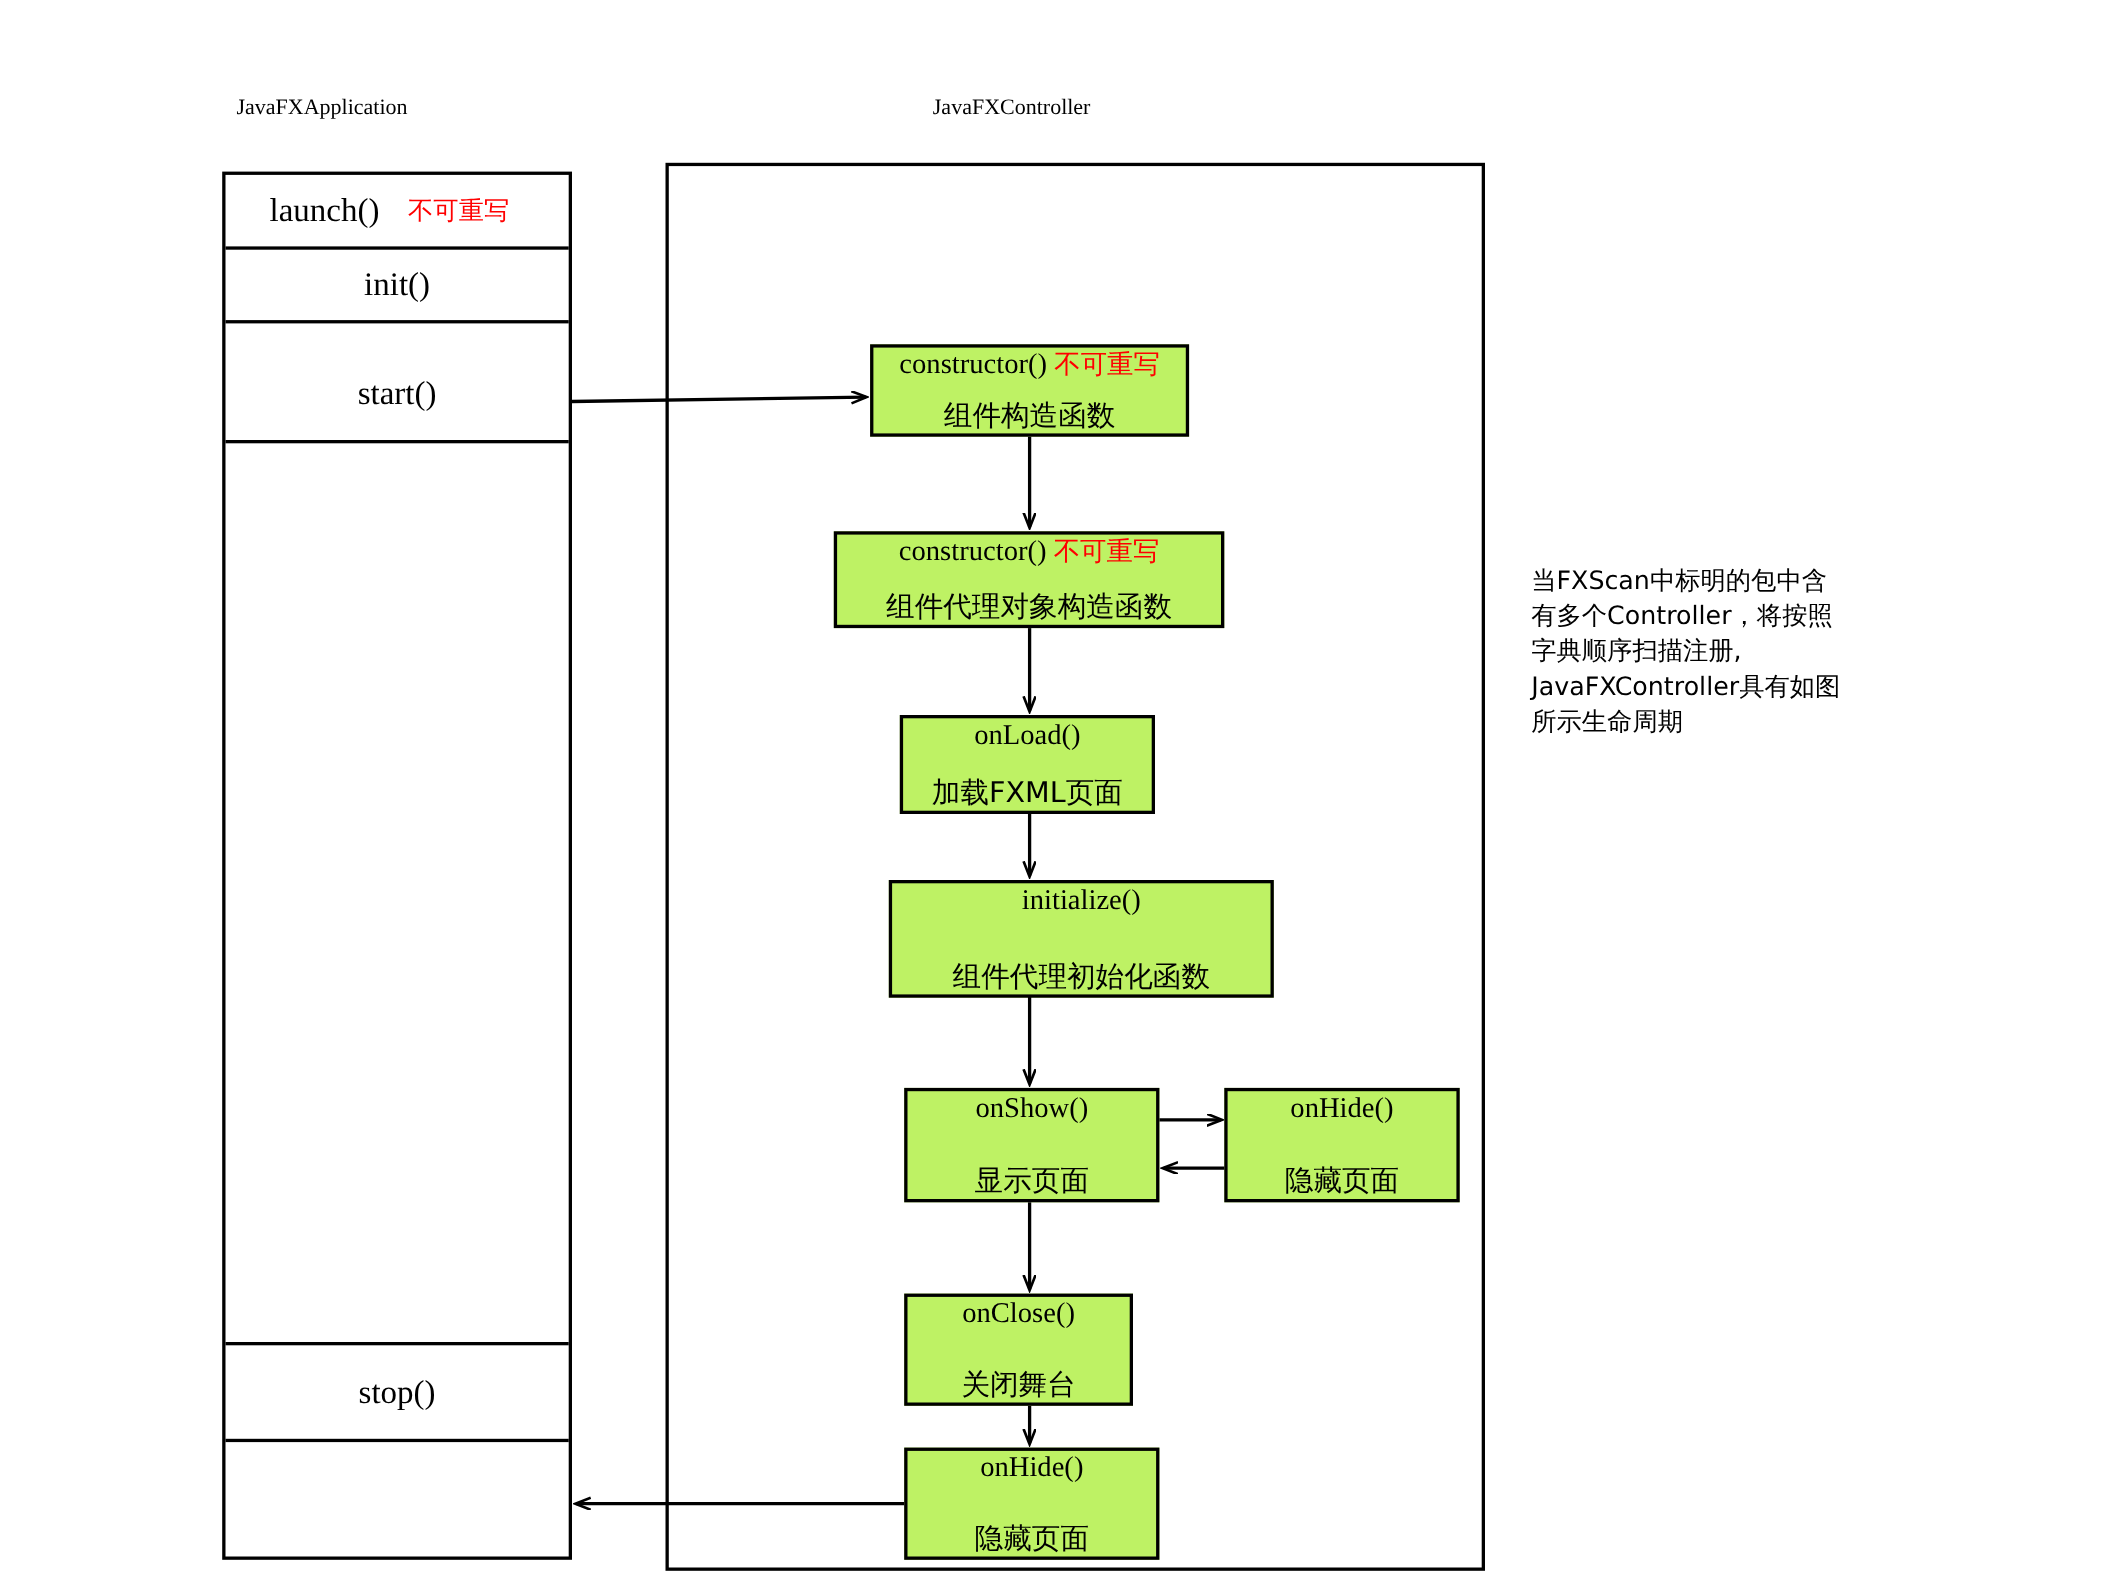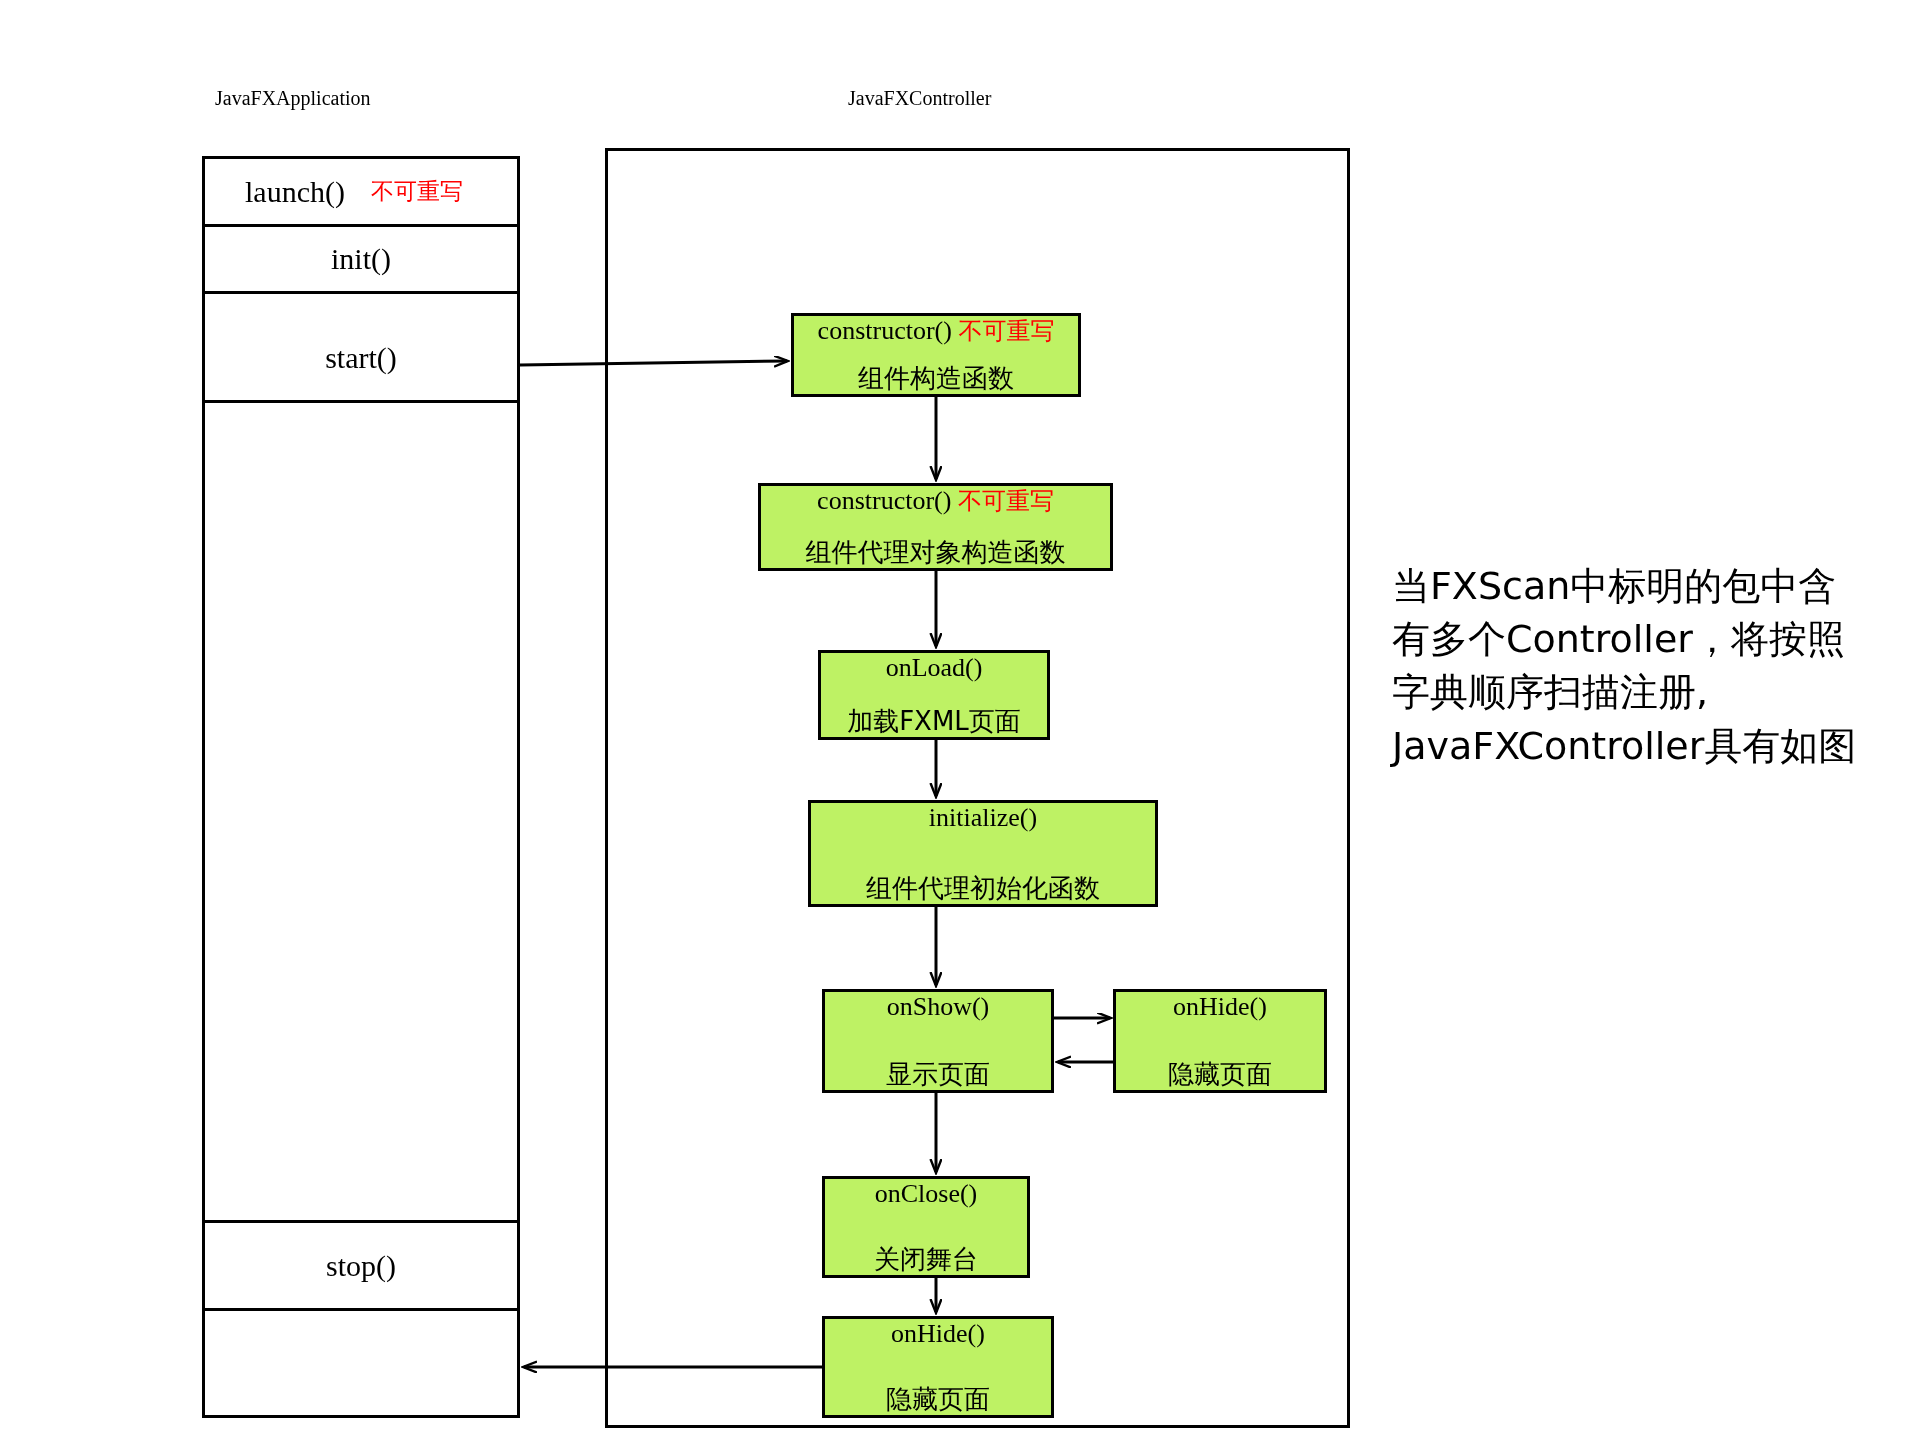--- a/index.html
+++ b/index.html
@@ -118,24 +118,23 @@
   #box-onhide-r { left: 1113px; top: 989px;  width: 214px; height: 104px; }
   #box-onclose  { left: 822px;  top: 1176px; width: 208px; height: 102px; }
   #box-onhide-b { left: 822px;  top: 1316px; width: 232px; height: 102px; }
 
   
   #annotation {
     left: 1392px;
     top: 512px;
     width: 480px;
     font-family: "DejaVu Sans", "Liberation Sans", sans-serif;
-    font-size: 38px;
+    font-size: 23px;
     line-height: 1.40;
     color: #000;
-    margin-top: 48px;
   }
   #annotation div { white-space: nowrap; }
 
   
   #arrows {
     position: absolute;
     left: 0; top: 0;
     width: 1920px; height: 1440px;
     pointer-events: none;
   }
@@ -245,13 +244,14 @@
   <path d="M936,1278 L936,1312" stroke="#000" stroke-width="3" fill="none" marker-end="url(#ah)"></path>
 
   <path d="M822,1367 L524,1367" stroke="#000" stroke-width="3" fill="none" marker-end="url(#ah)"></path>
 </svg>
 
 <div class="abs" id="annotation">
   <div>当FXScan中标明的包中含</div>
   <div>有多个Controller，将按照</div>
   <div>字典顺序扫描注册,</div>
   <div>JavaFXController具有如图</div>
+  <div>所示生命周期</div>
 </div>
 
 </body></html>

